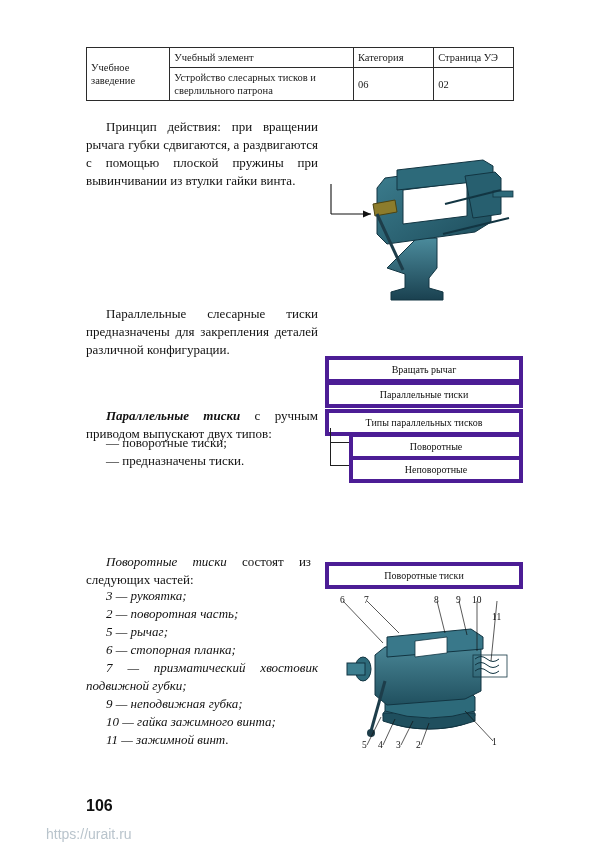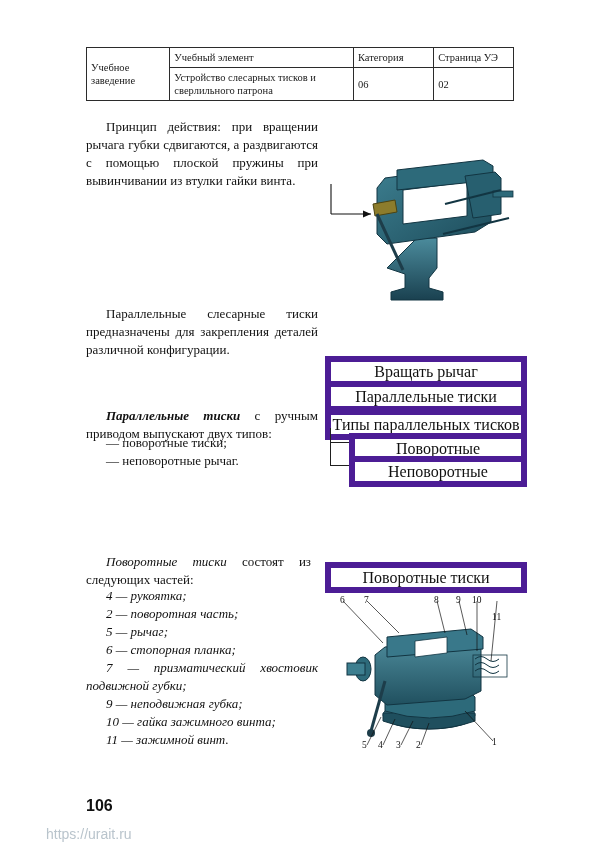--- a/index.html
+++ b/index.html
@@ -62,23 +62,23 @@
   #p-list div { text-indent: 20px; }
 
   #p4 { left: 86px; top: 553px; width: 225px; }
   #p-parts { left: 86px; top: 587px; width: 232px; }
   #p-parts div { text-indent: 20px; }
   #p-parts div.wrap { text-indent: 20px; }
 
   
   .box {
     position: absolute;
-    border: 6px solid #4c1d95;
+    border: 4px solid #4c1d95;
     background: #ffffff;
-    font-size: 16px;
+    font-size: 10px;
     text-align: center;
     line-height: 19px;
     height: 19px;
     color: #111;
   }
   #box-rotate  { left: 325px; top: 356px; width: 190px; }
   #box-parallel{ left: 325px; top: 381px; width: 190px; }
   #box-types   { left: 325px; top: 409px; width: 190px; }
   #box-swivel  { left: 349px; top: 433px; width: 166px; text-align: center; }
   #box-fixed   { left: 349px; top: 456px; width: 166px; }
@@ -149,29 +149,29 @@
   <div class="para indent" id="p1">Принцип действия: при вращении рычага губки сдвигаются, а раздвигаются с помощью плоской пружины при вывинчивании из втулки гайки винта.</div>
 
   <div class="para indent" id="p2">Параллельные слесарные тиски предназначены для закрепления деталей различной конфигурации.</div>
 
   <div class="para indent" id="p3">
     <span class="bi">Параллельные тиски</span><span> с ручным приводом выпускают двух типов:</span>
   </div>
 
   <div class="para" id="p-list">
     <div>— поворотные тиски;</div>
-    <div>— неповоротные рычаг.</div>
+    <div>— предназначены тиски.</div>
   </div>
 
   <div class="para indent" id="p4">
     <span class="italic">Поворотные тиски</span><span> состоят из следующих частей:</span>
   </div>
 
   <div class="para" id="p-parts">
-    <div class="italic">4 — рукоятка;</div>
+    <div class="italic">3 — рукоятка;</div>
     <div class="italic">2 — поворотная часть;</div>
     <div class="italic">5 — рычаг;</div>
     <div class="italic">6 — стопорная планка;</div>
     <div class="italic wrap">7 — призматический хвостовик подвижной губки;</div>
     <div class="italic">9 — неподвижная губка;</div>
     <div class="italic">10 — гайка зажимного винта;</div>
     <div class="italic">11 — зажимной винт.</div>
   </div>
 
   <div class="box" id="box-rotate">Вращать рычаг</div>

